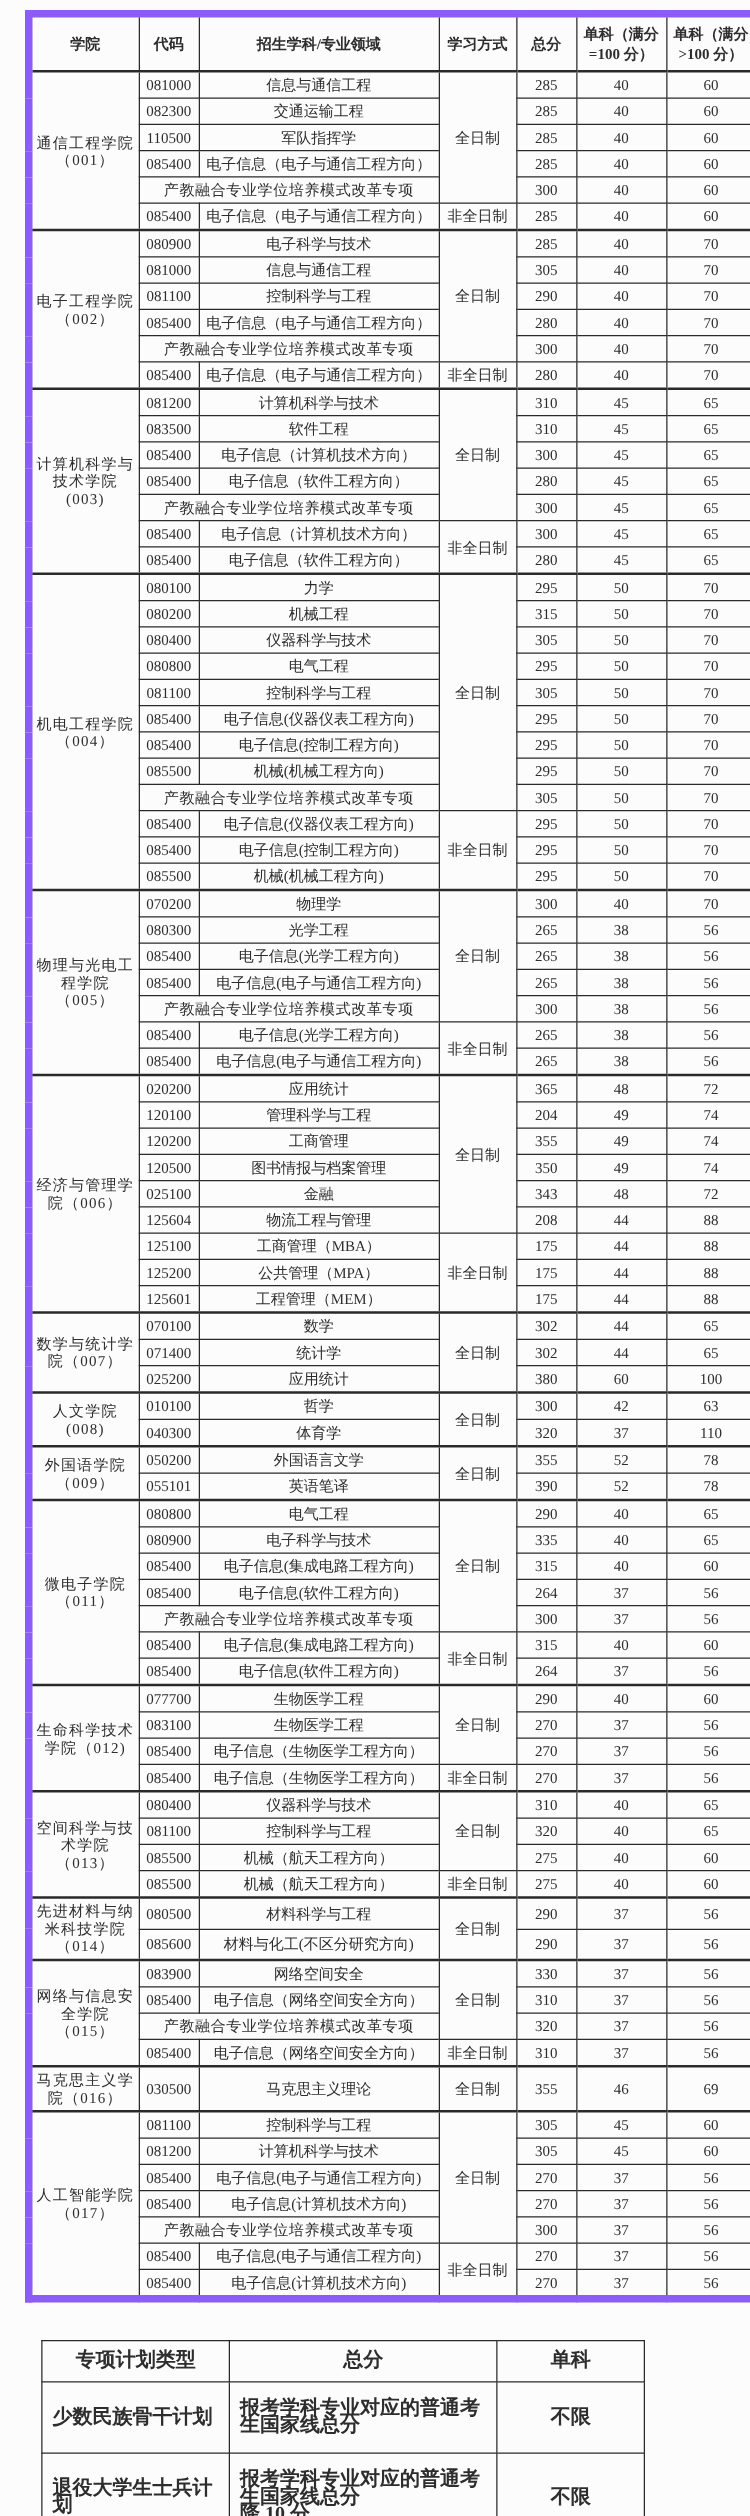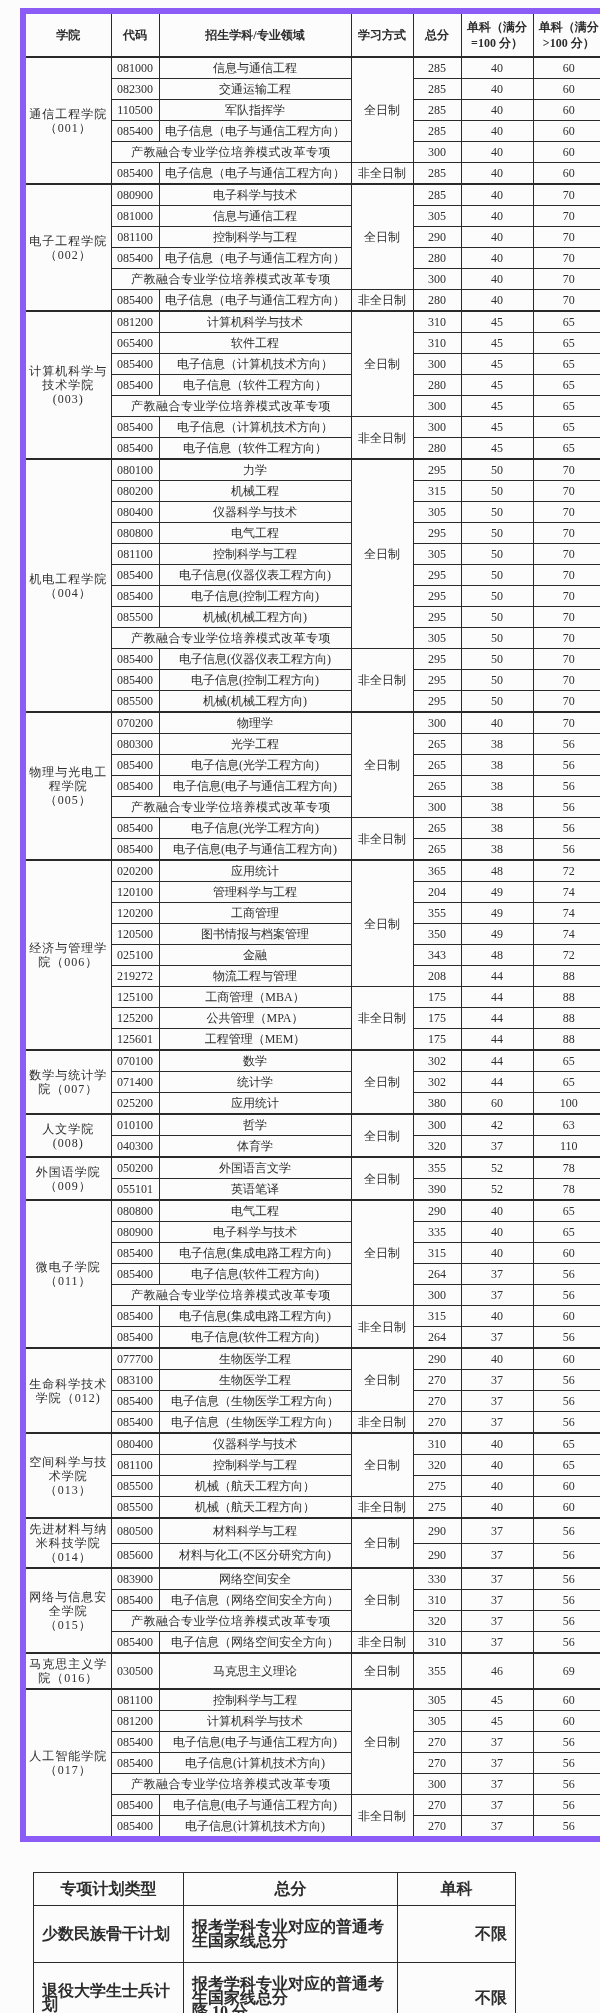--- a/index.html
+++ b/index.html
@@ -36,21 +36,21 @@
     table-layout:fixed;border:1.5px solid #2a2a2a;
   }
   table.special th,table.special td{
     border:1px solid #2a2a2a;font-size:16px;line-height:14px;
     vertical-align:middle;overflow:hidden;
   }
   table.special th{font-weight:bold;text-align:center;padding:9px 4px;}
   table.special td{padding:14px 8px;font-weight:bold;}
   td.sp-name{text-align:left;padding-left:10px;}
   td.sp-total{text-align:left;white-space:pre-line;padding-top:10px;padding-bottom:10px;}
-  td.sp-subject{text-align:right;}
+  td.sp-subject{text-align:center;}
   col.s-name{width:150px;}
   col.s-total{width:214px;}
   col.s-subject{width:118px;}
 </style>
 </head>
 <body>
 
 <div class="page">
 
   <table class="score" id="main-table">
@@ -166,21 +166,21 @@
         <tr class="college-start">
           <td class="college-cell" rowspan="7">计算机科学与技术学院(003)</td>
           <td>081200</td>
           <td class="major-cell">计算机科学与技术</td>
           <td rowspan="5">全日制</td>
           <td>310</td>
           <td>45</td>
           <td>65</td>
         </tr>
         <tr>
-          <td>065400</td>
+          <td>083500</td>
           <td class="major-cell">软件工程</td>
           <td>310</td>
           <td>45</td>
           <td>65</td>
         </tr>
         <tr>
           <td>085400</td>
           <td class="major-cell">电子信息（计算机技术方向）</td>
           <td>300</td>
           <td>45</td>
@@ -382,21 +382,21 @@
           <td>74</td>
         </tr>
         <tr>
           <td>025100</td>
           <td class="major-cell">金融</td>
           <td>343</td>
           <td>48</td>
           <td>72</td>
         </tr>
         <tr>
-          <td>219272</td>
+          <td>125604</td>
           <td class="major-cell">物流工程与管理</td>
           <td>208</td>
           <td>44</td>
           <td>88</td>
         </tr>
         <tr>
           <td>125100</td>
           <td class="major-cell">工商管理（MBA）</td>
           <td rowspan="3">非全日制</td>
           <td>175</td>

